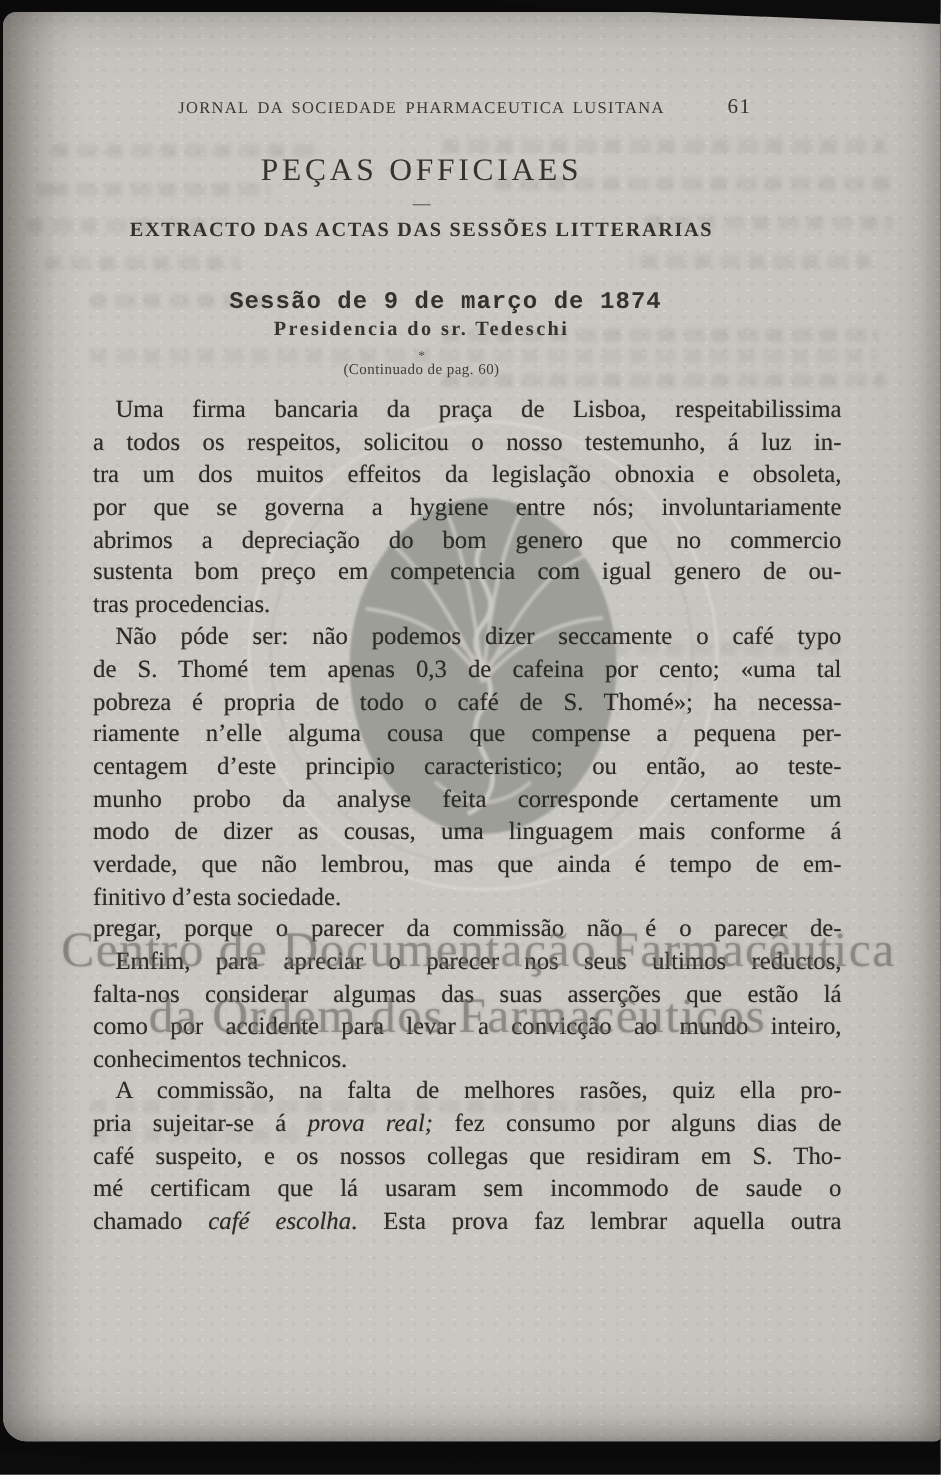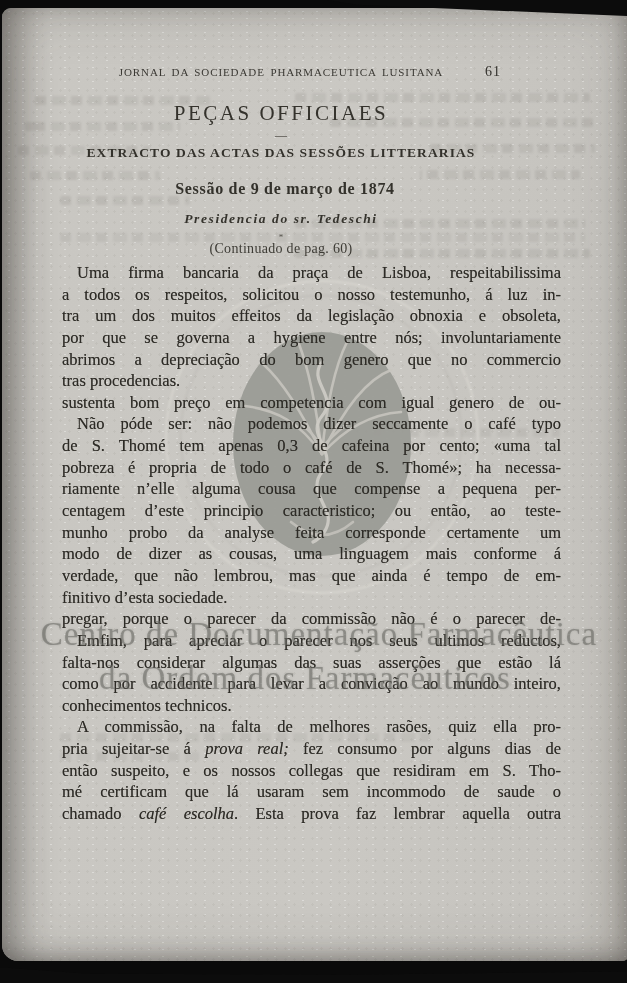--- a/index.html
+++ b/index.html
@@ -51,24 +51,24 @@
   .ring.c1{left:163px;top:272px;width:310px;height:310px;border:2px solid rgba(233,231,223,.42);}
   .ring.c2{left:178px;top:287px;width:280px;height:280px;border:1.5px solid rgba(120,118,110,.18);}
   .emblem{position:absolute;left:227px;top:318px;z-index:2;filter:blur(.7px);opacity:.94;}
   
   .center-wrap{position:absolute;left:0;width:558px;text-align:center;z-index:3;color:#35332d;}
   .running-header{top:58px;font-size:11px;letter-spacing:.9px;color:#3a3833;word-spacing:2px;}
   .page-number{position:absolute;left:483px;top:56px;z-index:3;font-size:14px;font-weight:normal;color:#33312c;letter-spacing:1px;}
   .title{top:93px;font-size:21px;font-weight:400;letter-spacing:2.5px;margin:0;color:#34322c;}
   .divider{top:120px;font-size:12px;color:#45433d;}
   .subtitle{top:137px;font-size:13.5px;font-weight:700;letter-spacing:1.1px;margin:0;color:#33312b;text-align:center;}
-  .session{top:168px;font-size:16px;font-weight:700;letter-spacing:.7px;margin:4px;color:#33312b;}
-  .presidency{top:203px;font-size:13.5px;font-weight:700;letter-spacing:1.6px;margin:0;color:#35332d;font-style:italic;}
+  .session{top:168px;font-size:16px;font-weight:700;letter-spacing:.7px;margin:16px;color:#33312b;font-family:Liberation Mono, monospace;}
+  .presidency{top:203px;font-size:13.5px;font-weight:700;letter-spacing:1.6px;margin:0;color:#35332d;}
   .footnote-mark{top:224px;font-size:9px;color:#55534c;}
-  .continuation{top:233px;font-size:14px;color:#3d3b35;letter-spacing:.3px;}
+  .continuation{top:233px;font-size:10px;color:#3d3b35;letter-spacing:.3px;}
   .body-text{
     position:absolute;left:60px;top:254px;width:499px;z-index:3;
     font-size:16.5px;color:#2d2b26;
     text-shadow:0 0 .5px rgba(45,43,38,.55);
   }
   .para{margin:0;}
   .line{
     height:21.65px;line-height:21.65px;white-space:nowrap;
     text-align:justify;text-align-last:justify;
   }
@@ -136,22 +136,22 @@
     <div class="center-wrap footnote-mark">*</div>
     <div class="center-wrap continuation">(Continuado de pag. 60)</div>
 
     <div class="body-text" id="body-text">
         <div class="para">
           <div class="line first">Uma firma bancaria da praça de Lisboa, respeitabilissima</div>
           <div class="line">a todos os respeitos, solicitou o nosso testemunho, á luz in-</div>
           <div class="line">tra um dos muitos effeitos da legislação obnoxia e obsoleta,</div>
           <div class="line">por que se governa a hygiene entre nós; involuntariamente</div>
           <div class="line">abrimos a depreciação do bom genero que no commercio</div>
+          <div class="line">sustenta bom preço em competencia com igual genero de ou-</div>
           <div class="line short">tras procedencias.</div>
-          <div class="line">sustenta bom preço em competencia com igual genero de ou-</div>
         </div>
         <div class="para">
           <div class="line first">Não póde ser: não podemos dizer seccamente o café typo</div>
           <div class="line">de S. Thomé tem apenas 0,3 de cafeina por cento; «uma tal</div>
           <div class="line">pobreza é propria de todo o café de S. Thomé»; ha necessa-</div>
           <div class="line">riamente n’elle alguma cousa que compense a pequena per-</div>
           <div class="line">centagem d’este principio caracteristico; ou então, ao teste-</div>
           <div class="line">munho probo da analyse feita corresponde certamente um</div>
           <div class="line">modo de dizer as cousas, uma linguagem mais conforme á</div>
           <div class="line">verdade, que não lembrou, mas que ainda é tempo de em-</div>
@@ -160,21 +160,21 @@
         </div>
         <div class="para">
           <div class="line first">Emfim, para apreciar o parecer nos seus ultimos reductos,</div>
           <div class="line">falta-nos considerar algumas das suas asserções que estão lá</div>
           <div class="line">como por accidente para levar a convicção ao mundo inteiro,</div>
           <div class="line short">conhecimentos technicos.</div>
         </div>
         <div class="para">
           <div class="line first">A commissão, na falta de melhores rasões, quiz ella pro-</div>
           <div class="line">pria sujeitar-se á <i>prova real;</i> fez consumo por alguns dias de</div>
-          <div class="line">então suspeito, e os nossos collegas que residiram em S. Tho-</div>
+          <div class="line">café suspeito, e os nossos collegas que residiram em S. Tho-</div>
           <div class="line">mé certificam que lá usaram sem incommodo de saude o</div>
           <div class="line">chamado <i>café escolha</i>. Esta prova faz lembrar aquella outra</div>
         </div>
       </div>
 
     <div class="wm-text wm1">Centro de Documentação Farmacêutica</div>
     <div class="wm-text wm2">da Ordem dos Farmacêuticos</div>
   </div>
 
   <div class="top-wedge"></div>

